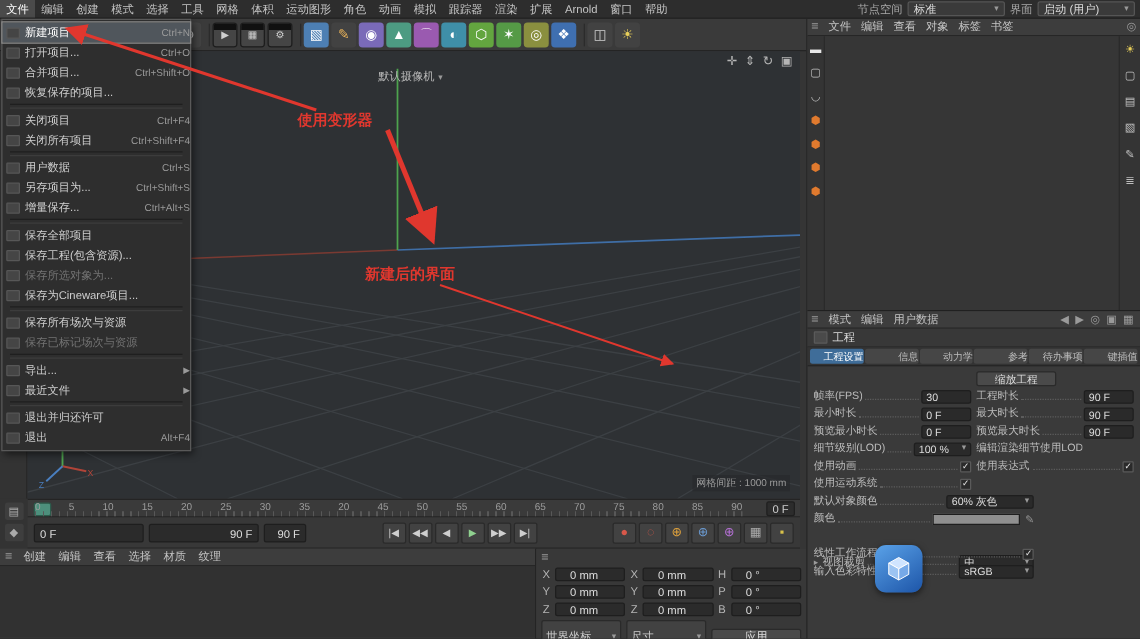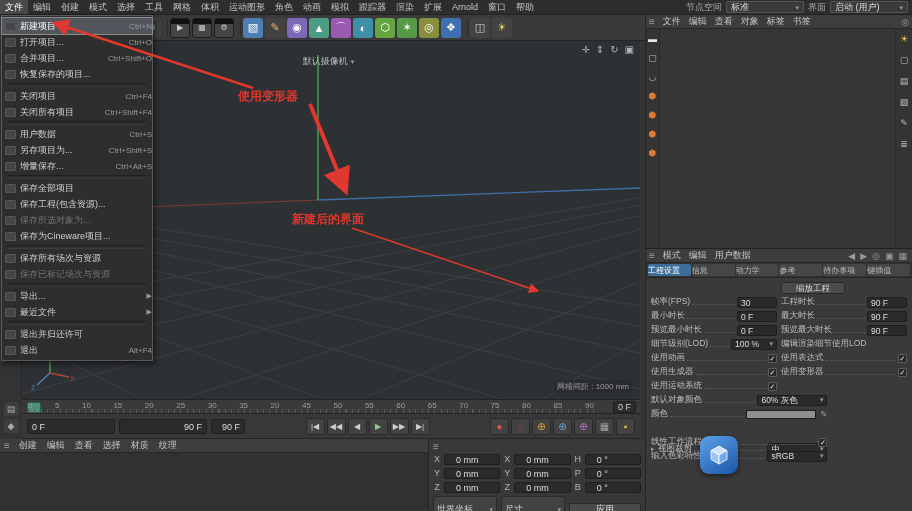--- a/index.html
+++ b/index.html
@@ -134,21 +134,21 @@
   
   .am { flex:1; display:flex; flex-direction:column; border-top:1px solid #202020; }
   .am-modebar { height:14px; background:#3d3d3d; border-bottom:1px solid #262626; display:flex;
                 align-items:center; gap:2px; padding:0 3px; }
   .am-menu { padding:0 4px; color:#c4c4c4; }
   .am-hicons { margin-left:auto; display:flex; gap:5px; color:#9a9a9a; font-size:9px; padding-right:2px;}
   .am-obj { height:15px; display:flex; align-items:center; gap:4px; padding:0 5px; background:#383838;
             border-bottom:1px solid #2a2a2a; color:#ddd; }
   .am-obj .oicn { width:11px; height:10px; background:#4a4a4a; border:1px solid #5a5a5a; border-radius:1px; }
   .am-tabs { height:15px; display:flex; gap:1px; padding:1px 2px; background:#333; border-bottom:1px solid #262626;}
-  .amtab { flex:1; text-align:left; line-height:13px; background:#464646; color:#bdbdbd;
+  .amtab { flex:1; text-align:right; line-height:13px; background:#464646; color:#bdbdbd;
            border-radius:2px; font-size:8px; white-space:nowrap; overflow:hidden; cursor:pointer;}
   .amtab.active { background:#3f6d99; color:#fff; }
   .am-form { flex:1; padding:3px 5px 0 5px; font-size:8.5px; overflow:hidden; }
   .arow { display:flex; align-items:center; height:14px; gap:4px; }
   .acol { flex:1; display:flex; align-items:center; min-width:0; }
   .albl { color:#bdbdbd; white-space:nowrap; overflow:hidden; text-overflow:ellipsis; }
   .aleader { flex:1; border-bottom:1px dotted #5c5c5c; margin:0 2px; height:5px; min-width:4px; }
   .afield { background:#2a2a2a; border:1px solid #1e1e1e; border-radius:2px; min-width:40px; height:11px;
             line-height:10px; padding:0 3px; color:#ddd; }
   .aselect { background:#2a2a2a; border:1px solid #1e1e1e; border-radius:2px; min-width:46px; height:11px;
@@ -718,20 +718,24 @@
           </span>
         <span class="am-hicons">
 
         <span>◀</span>
             <span>▶</span>
             <span>◎</span>
             <span>▣</span>
             <span>▦</span>
           </span>
       </div>
+      <div class="am-obj">
+        <span class="oicn"></span>
+        <span>工程</span>
+      </div>
       <div class="am-tabs">
 
       <span class="amtab active">工程设置</span>
           <span class="amtab">信息</span>
           <span class="amtab">动力学</span>
           <span class="amtab">参考</span>
           <span class="amtab">待办事项</span>
           <span class="amtab">键插值</span>
         </div>
 
@@ -792,32 +796,20 @@
           </div>
         </div>
         <div class="arow">
           <div class="acol">
             <span class="albl">使用动画</span>
             <span class="aleader"></span>
             <span class="achk checked"></span>
           </div>
           <div class="acol">
             <span class="albl">使用表达式</span>
-            <span class="aleader"></span>
-            <span class="achk checked"></span>
-          </div>
-        </div>
-        <div class="arow">
-          <div class="acol">
-            <span class="albl">使用生成器</span>
-            <span class="aleader"></span>
-            <span class="achk checked"></span>
-          </div>
-          <div class="acol">
-            <span class="albl">使用变形器</span>
             <span class="aleader"></span>
             <span class="achk checked"></span>
           </div>
         </div>
         <div class="arow">
           <div class="acol">
             <span class="albl">使用运动系统</span>
             <span class="aleader"></span>
             <span class="achk checked"></span>
           </div>

